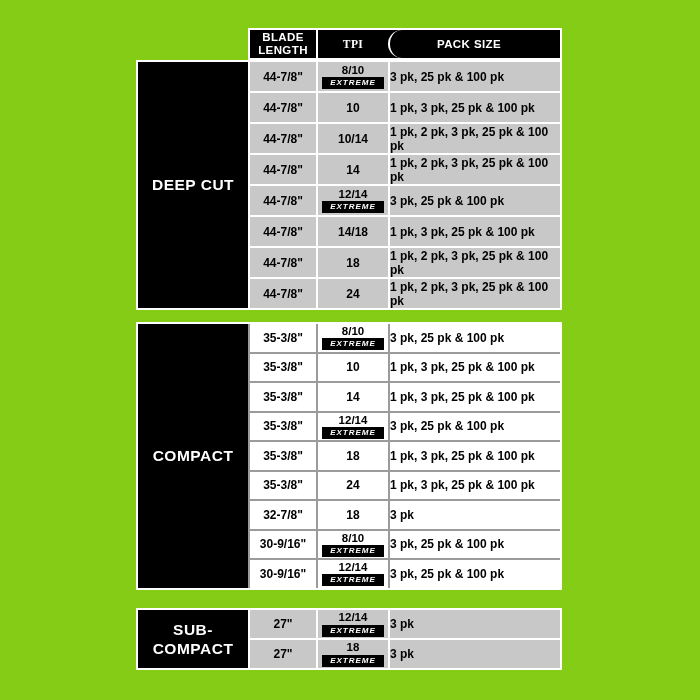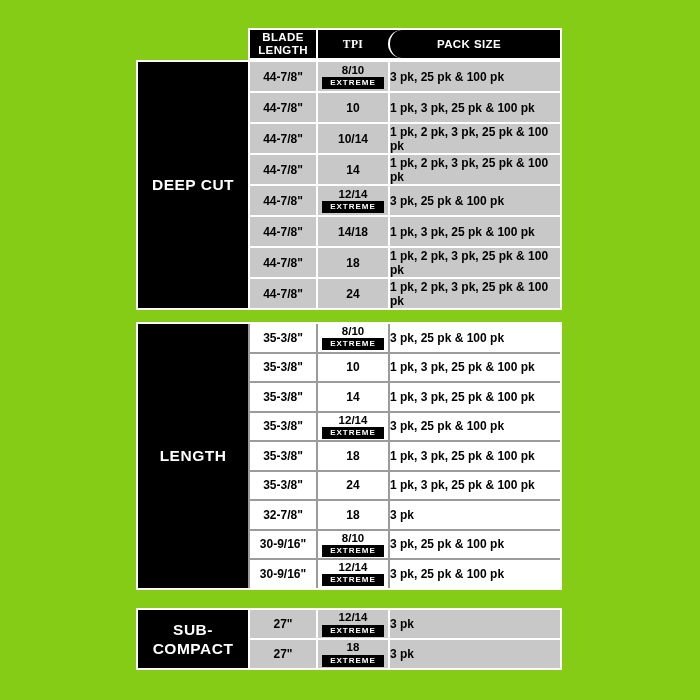--- a/index.html
+++ b/index.html
@@ -66,21 +66,21 @@
   }
   .spec-table.gray  .cell { background: #C8C8C8; }
   .spec-table.white .cell { background: #FFFFFF; }
 
   .pack-cell { justify-content: flex-start; text-align: left; padding-left: 0; }
 
   .tpi-cell.has-extreme { flex-direction: column; gap: 1px; }
   .tpi-cell.has-extreme > span { font-size: 11.5px; line-height: 1.05; }
   .extreme-badge {
     background: #000; color: #fff;
-    font-weight: bold; 
+    font-weight: bold; font-style: italic;
     font-size: 8px; letter-spacing: 1px;
     width: 62px; text-align: center;
     padding: 1px 0 2px 0;
     flex: 0 0 auto;
   }
 </style>
 </head>
 <body>
 
 <div class="page">
@@ -165,21 +165,21 @@
       </div>
       <div class="cell tpi-cell">
         <span>24</span>
       </div>
       <div class="cell pack-cell">
         <span>1 pk, 2 pk, 3 pk, 25 pk &amp; 100 pk</span>
       </div>
     </section>
   <section class="spec-table white" id="table-1">
       <div class="label-cell" style="grid-row: 1 / span 9;">
-        <span>LENGTH</span>
+        <span>COMPACT</span>
       </div>
       <div class="cell blade-cell">
         <span>35-3/8"</span>
       </div>
       <div class="cell tpi-cell has-extreme">
         <span>8/10</span>
         <div class="extreme-badge">EXTREME</div>
       </div>
       <div class="cell pack-cell">
         <span>3 pk, 25 pk &amp; 100 pk</span>

